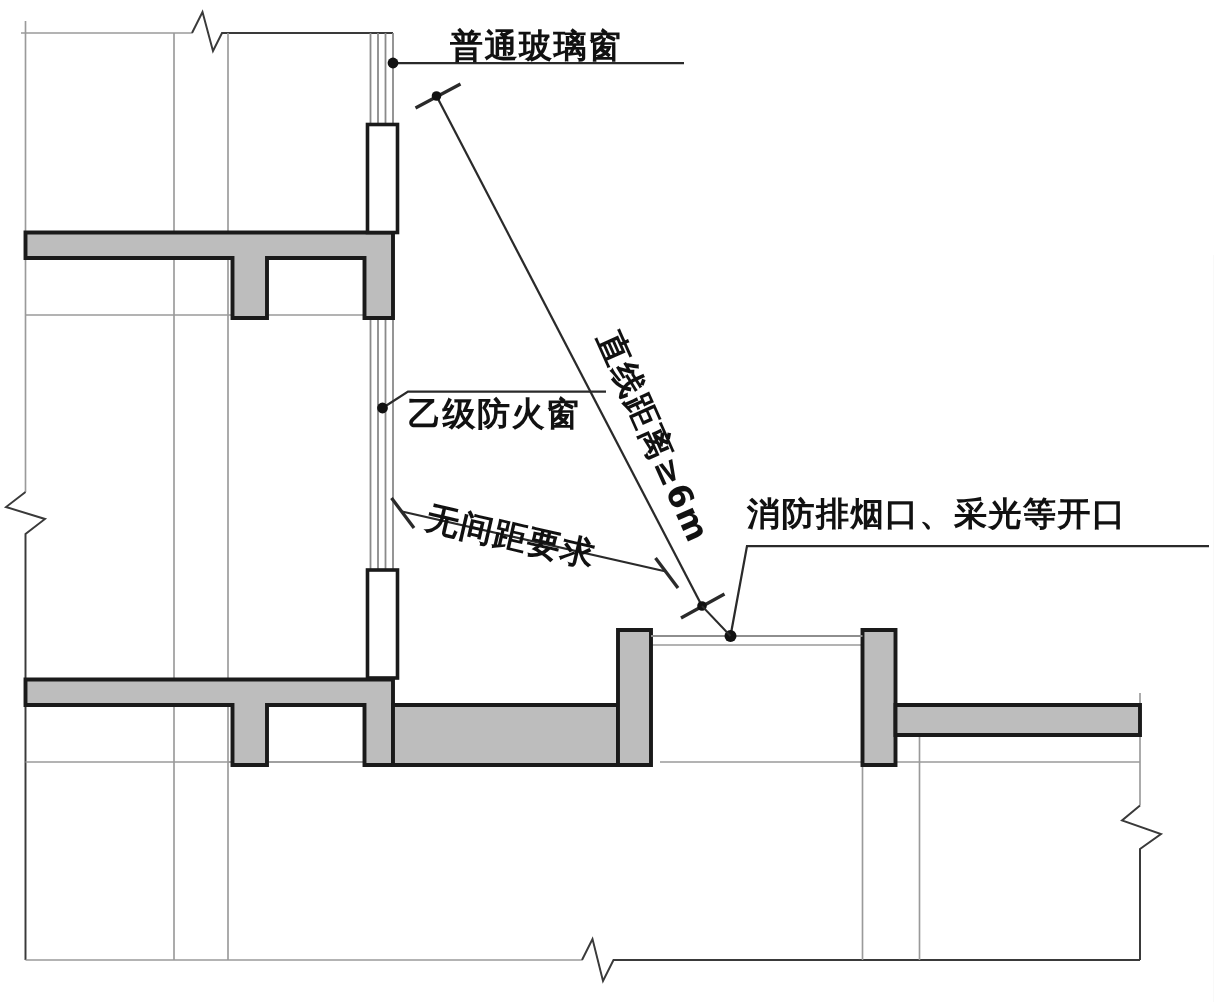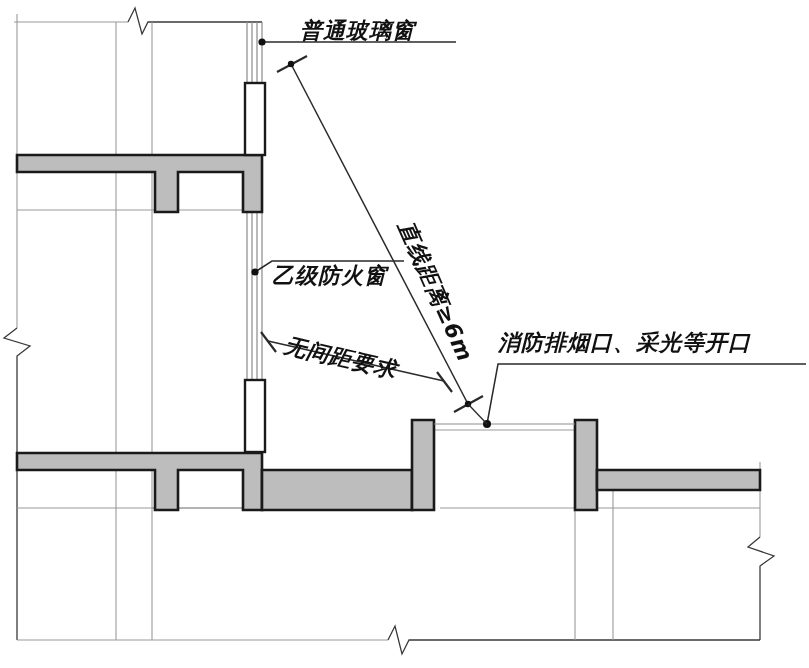--- a/index.html
+++ b/index.html
@@ -10,21 +10,20 @@
   }
   body {
     font-family: "DejaVu Sans", "Liberation Sans", sans-serif;
   }
   #stage {
     position: relative;
     width: 809px;
     height: 668px;
     background: #e5e5e5;
     overflow: hidden;
-    font-style: italic;
   }
   #drawing {
     position: absolute;
     top: 0;
     left: 0;
     width: 809px;
     height: 668px;
   }
   .lbl {
     font-family: "DejaVu Sans", "Liberation Sans", sans-serif;

